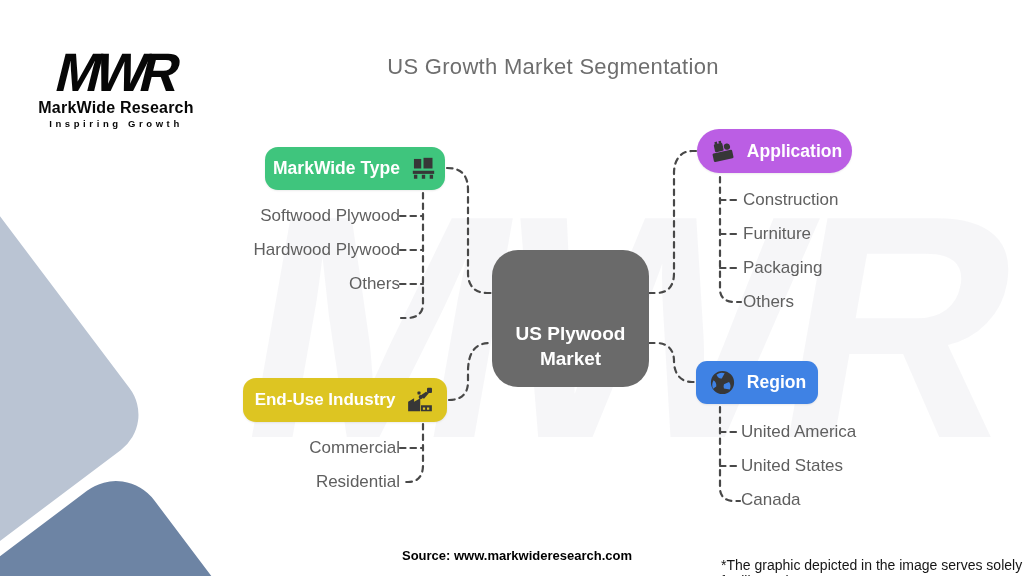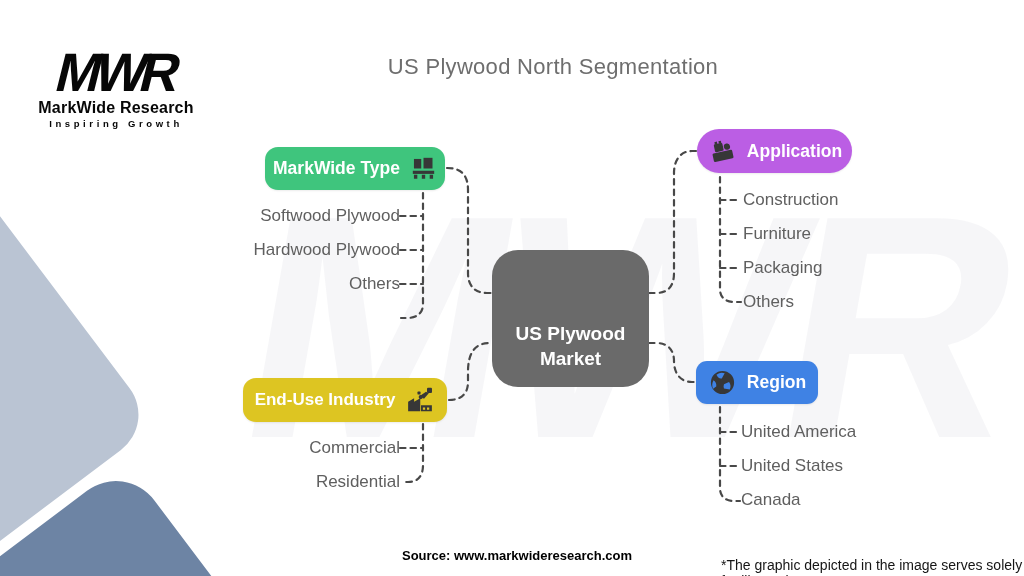--- a/index.html
+++ b/index.html
@@ -66,21 +66,21 @@
   <div class="shape shape-front"></div>
 
   <div class="watermark">MWR</div>
 
   <div class="logo">
     <div class="logo-monogram">MWR</div>
     <div class="logo-name">MarkWide Research</div>
     <div class="logo-tagline">Inspiring Growth</div>
   </div>
 
-  <div class="page-title">US Plywood North Segmentation</div>
+  <div class="page-title">US Growth Market Segmentation</div>
 
   <svg class="connectors" width="1024" height="576" viewBox="0 0 1024 576">
 
     <path d="M447,168 C462,168 468,176 468,190 L468,273 C468,285 474,293 487,293 L492,293"></path>
 
     <path d="M423,193 L423,304 C423,313 417,318 407,318 L401,318"></path>
     <path d="M400,216 L423,216"></path>
     <path d="M400,250 L423,250"></path>
     <path d="M400,284 L423,284"></path>
 

